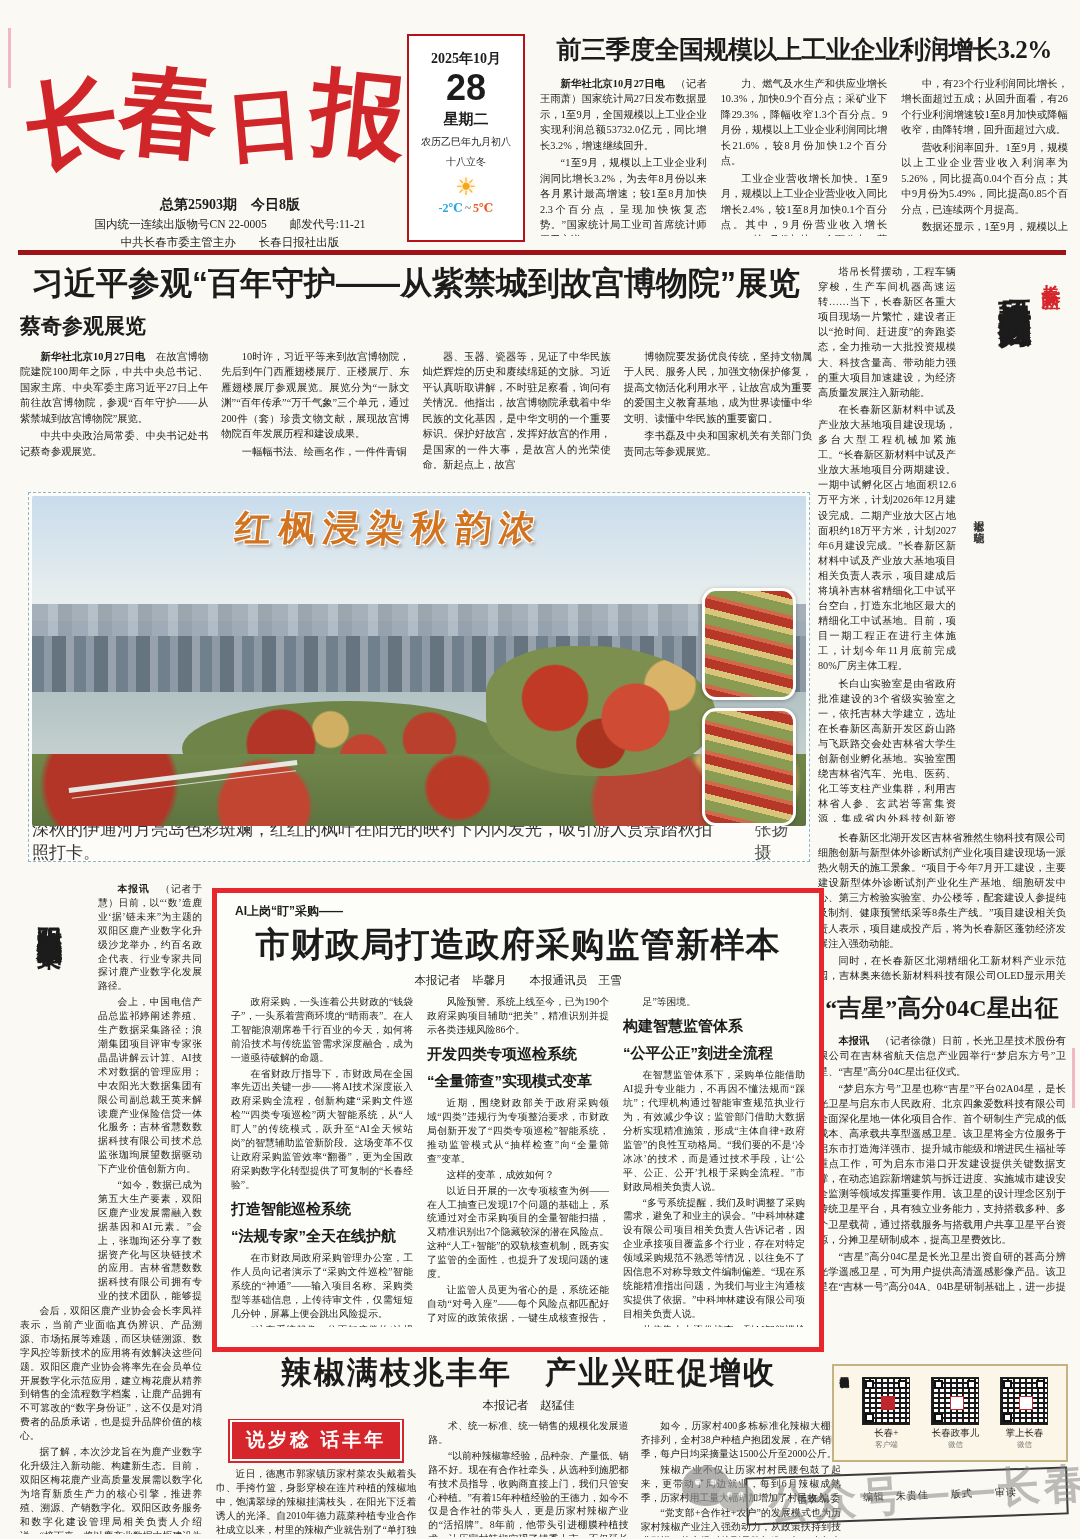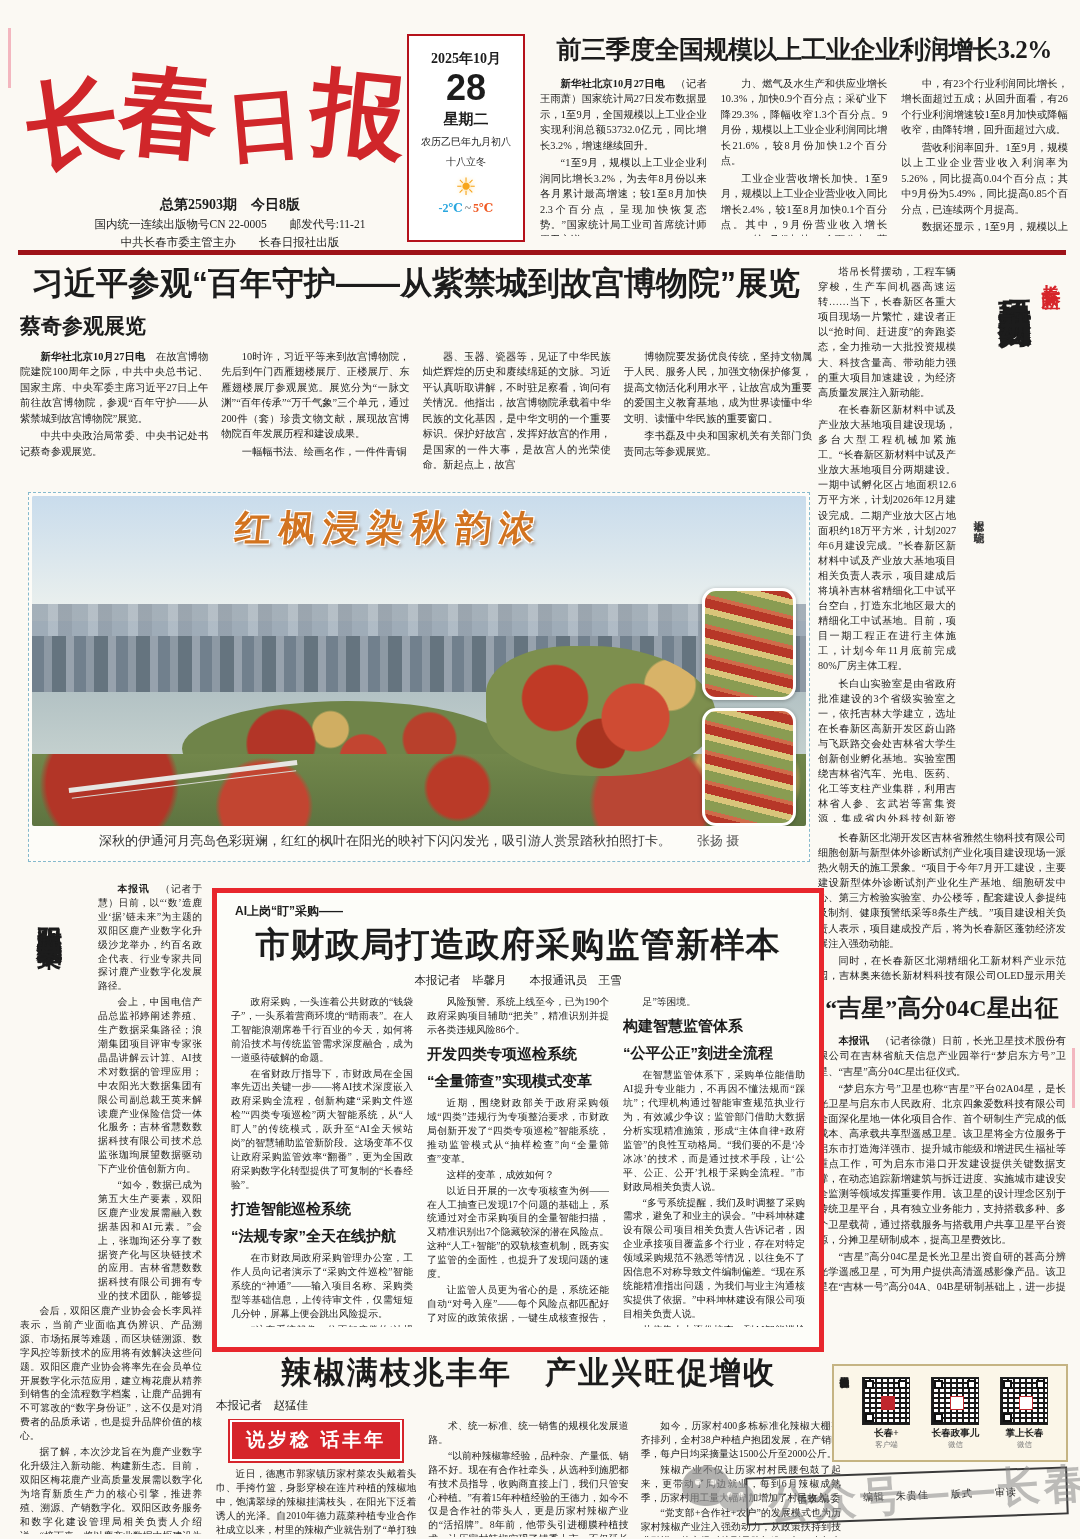--- a/index.html
+++ b/index.html
@@ -74,21 +74,21 @@
   .ly-bridge{position:absolute;left:36px;top:278px;width:230px;height:5px;background:#e6e6e2;
     transform:rotate(-7deg);box-shadow:0 8px 0 -2px #d8d8d2;}
   .photo-title{position:absolute;left:0;right:60px;top:8px;text-align:center;font-size:36px;font-weight:900;
     color:#d2731f;letter-spacing:8px;transform:skewX(-6deg);
     text-shadow:1px 1px 0 #fff,-1px -1px 0 #fff,1px -1px 0 #fff,-1px 1px 0 #fff,3px 3px 3px rgba(90,40,0,.35);}
   .inset{position:absolute;right:10px;width:88px;border-radius:14px;border:3px solid #fff;
     box-shadow:0 1px 4px rgba(0,0,0,.3);
     background:repeating-linear-gradient(14deg,#b73728 0 9px,#cf6b4a 9px 13px,#8a9c52 13px 23px,#d9c57a 23px 29px);}
   .inset-1{top:92px;height:106px;}
   .inset-2{top:212px;height:112px;}
-  .photo-caption{height:30px;display:flex;align-items:center;justify-content:center;font-size:13px;color:#333;}
+  .photo-caption{height:30px;display:flex;align-items:center;justify-content:center;font-size:17px;color:#333;}
   .photo-credit{margin-left:26px;color:#555;}
   
   .sidebar{position:absolute;left:818px;top:262px;width:248px;height:1094px;overflow:hidden;}
   .sb-top{position:relative;height:562px;}
   .sb-label{position:absolute;right:2px;top:6px;writing-mode:vertical-rl;color:#d6252b;
     font-weight:900;font-size:19px;letter-spacing:3px;}
   .sb-headline{position:absolute;right:32px;top:12px;writing-mode:vertical-rl;height:548px;
     font-size:33px;font-weight:900;letter-spacing:1px;line-height:1.2;}
   .sb-byline{position:absolute;right:80px;top:250px;writing-mode:vertical-rl;font-size:11px;color:#333;height:170px;}
   .sb-body{position:absolute;left:0;top:2px;width:138px;height:558px;overflow:hidden;
@@ -109,39 +109,39 @@
   .aibox{position:absolute;left:212px;top:888px;width:612px;height:464px;border:5px solid #e8272d;
     background:#fdfdf9;box-sizing:border-box;padding:8px 14px;overflow:hidden;}
   .ai-kicker{font-size:12px;font-weight:bold;font-family:"Liberation Sans",sans-serif;margin:2px 0 2px 4px;}
   .ai-headline{font-size:34px;font-weight:900;text-align:center;letter-spacing:1px;}
   .ai-byline{text-align:center;font-size:11.5px;margin-top:5px;}
   .aibox .cols{gap:14px;margin-top:7px;}
   .aibox .col{font-size:9.8px;line-height:1.42;height:332px;}
   
   .pepper{position:absolute;left:216px;top:1352px;width:625px;height:187px;overflow:hidden;}
   .pep-headline{font-size:31px;font-weight:900;text-align:center;letter-spacing:2px;}
-  .pep-byline{font-size:11.5px;margin-top:4px;}
+  .pep-byline{text-align:center;font-size:11.5px;margin-top:4px;}
   .pepper .cols{gap:12px;margin-top:6px;}
   .pepper .col{font-size:9.8px;line-height:1.42;height:118px;}
   .pep-badge{display:block;width:max-content;margin:3px auto 8px;background:#d6252b;color:#fff;
     font-weight:900;font-size:19px;letter-spacing:3px;padding:5px 14px;
     font-family:"Liberation Sans",sans-serif;box-shadow:0 0 0 2px #fff,0 0 0 4px #d6252b;}
   
   .qrpanel{position:absolute;left:832px;top:1364px;width:236px;height:98px;border:2px solid #c5b483;
     background:#fbf6e8;box-sizing:border-box;display:flex;align-items:center;padding:4px 5px;gap:5px;}
   .qr-title{writing-mode:vertical-rl;font-size:9.5px;font-weight:bold;height:86px;line-height:1.1;}
   .qr-item{display:flex;flex-direction:column;align-items:center;width:64px;}
   .qr-code{position:relative;width:48px;height:48px;background:#fff;border:1px solid #222;box-sizing:border-box;
     background-image:repeating-linear-gradient(0deg,#1a1a1a 0 2px,transparent 2px 5px),
                      repeating-linear-gradient(90deg,#1a1a1a 0 2px,transparent 2px 6px);}
   .finder{position:absolute;width:9px;height:9px;border:2.5px solid #111;background:#fff;box-sizing:border-box;}
   .f-tl{left:2px;top:2px;} .f-tr{right:2px;top:2px;} .f-bl{left:2px;bottom:2px;}
   .qr-center{position:absolute;left:18px;top:18px;width:12px;height:12px;background:#fff;border:1px solid #c0272d;}
   .qr-center.red{background:#c0272d;}
-  .qr-name{font-size:9.5px;font-weight:bold;margin-top:2px;}
+  .qr-name{font-size:9.5px;font-weight:normal;margin-top:2px;}
   .qr-type{font-size:7.5px;color:#777;}
   
   .credits{position:absolute;left:746px;top:1472px;width:322px;height:48px;border:2px solid #3a3a3a;
     box-sizing:border-box;transform:rotate(-2deg);display:flex;align-items:center;justify-content:center;
     font-size:10px;color:#222;letter-spacing:1px;}
   .watermark{position:absolute;left:768px;top:1462px;font-size:42px;font-weight:bold;letter-spacing:4px;
     color:rgba(125,125,125,.5);transform:rotate(-4deg);white-space:nowrap;
     font-family:"Liberation Sans",sans-serif;}
   .wx-icon{position:absolute;left:682px;top:1462px;width:90px;height:66px;opacity:.65;}
   .wx-b1{position:absolute;left:0;top:4px;width:48px;height:40px;border-radius:50% 50% 46% 46%;background:#8a8a8a;}

